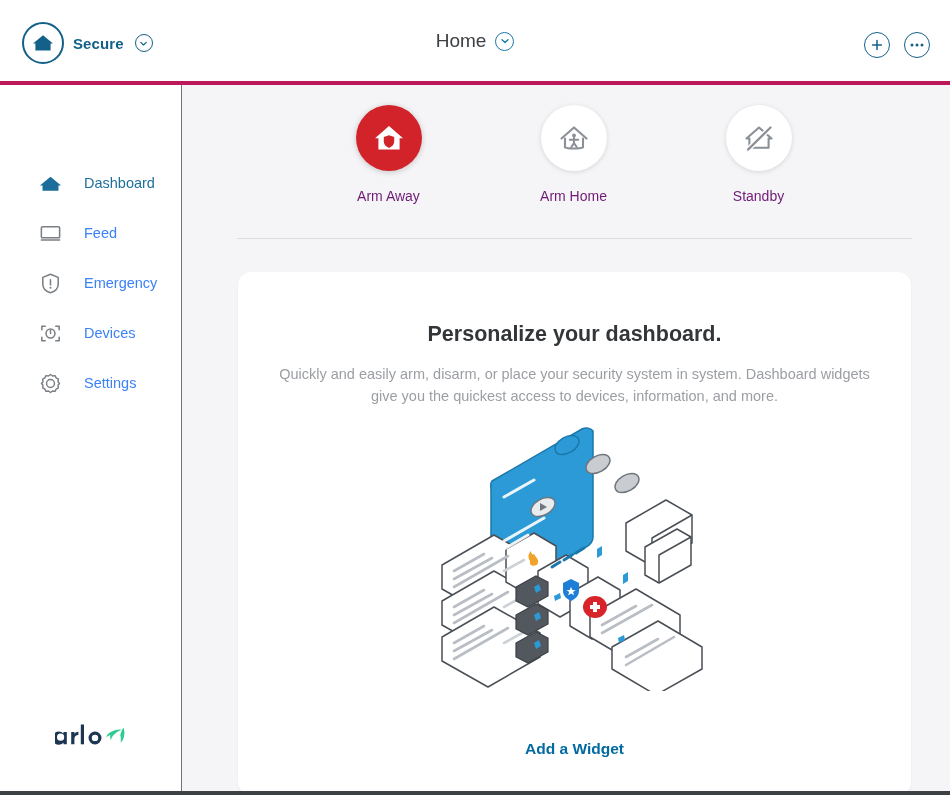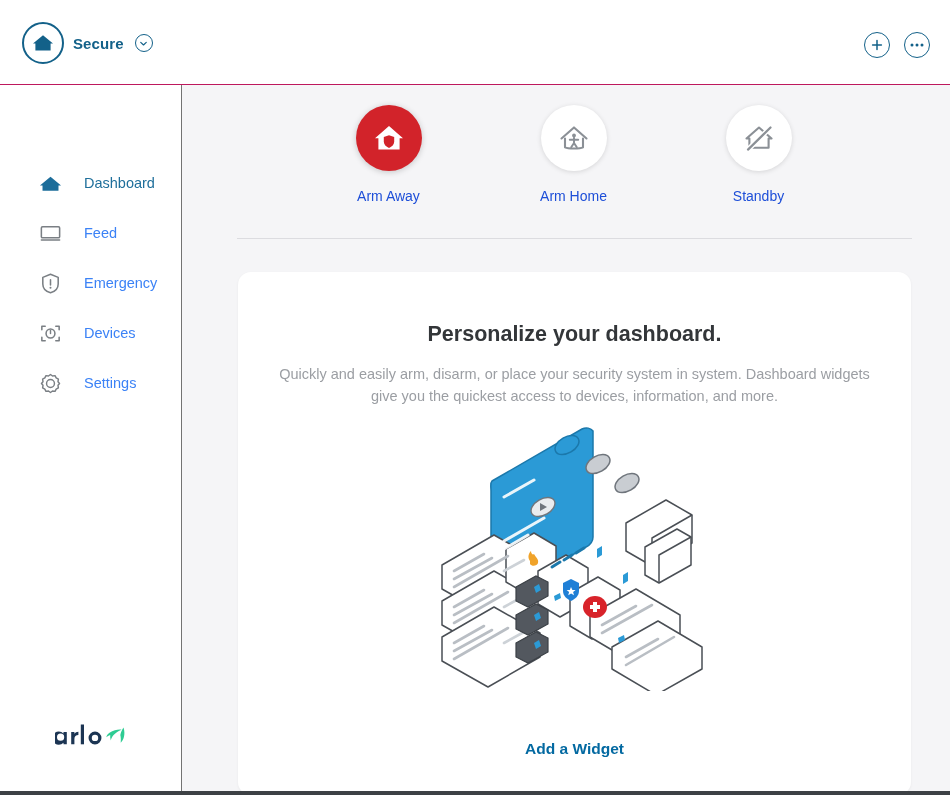--- a/index.html
+++ b/index.html
@@ -21,21 +21,21 @@
     background: #f5f5f7;
   }
 
   
   .header {
     position: absolute;
     top: 0; left: 0;
     width: 950px;
     height: 85px;
     background: #ffffff;
-    border-bottom: 1px solid #be185d;
+    border-bottom: 4px solid #be185d;
     box-sizing: border-box;
   }
   .brand {
     position: absolute;
     left: 22px; top: 22px;
     display: flex;
     align-items: center;
     gap: 9px;
   }
   .brand-circle {
@@ -173,21 +173,21 @@
     align-items: center;
     justify-content: center;
   }
   .mode.active .mode-disc {
     background: #d2232a;
     box-shadow: 0 1px 6px rgba(0,0,0,.2);
   }
   .mode-label {
     margin-top: 17px;
     font-size: 14px;
-    color: #1d4ed8;
+    color: #701a75;
     white-space: nowrap;
   }
   .divider {
     position: absolute;
     top: 153px; left: 40px;
     width: 675px;
     height: 1px;
     background: #dcdce0;
   }
   .panel {
@@ -254,20 +254,28 @@
         </svg>
       </div>
       <span class="brand-text">Secure</span>
       <span class="chev-circle">
         <svg width="11" height="11" viewBox="0 0 12 12">
           <path d="M3 4.8 L6 7.6 L9 4.8" fill="none" stroke="#136189" stroke-width="1.3" stroke-linecap="round" stroke-linejoin="round"></path>
         </svg>
       </span>
     </div>
 
+    <div class="home-title">
+      <span class="label">Home</span>
+      <span class="chev-circle blue">
+        <svg width="12" height="12" viewBox="0 0 12 12">
+          <path d="M3 4.8 L6 7.6 L9 4.8" fill="none" stroke="#1b79ad" stroke-width="1.4" stroke-linecap="round" stroke-linejoin="round"></path>
+        </svg>
+      </span>
+    </div>
 
     <div class="header-actions">
       <div class="icon-circle">
         <svg width="14" height="14" viewBox="0 0 14 14">
           <path d="M7 2.6 L7 11.4 M2.6 7 L11.4 7" stroke="#136189" stroke-width="1.5" stroke-linecap="round"></path>
         </svg>
       </div>
       <div class="icon-circle">
         <svg width="16" height="6" viewBox="0 0 16 6">
           <circle cx="3" cy="3" r="1.5" fill="#136189"></circle>

